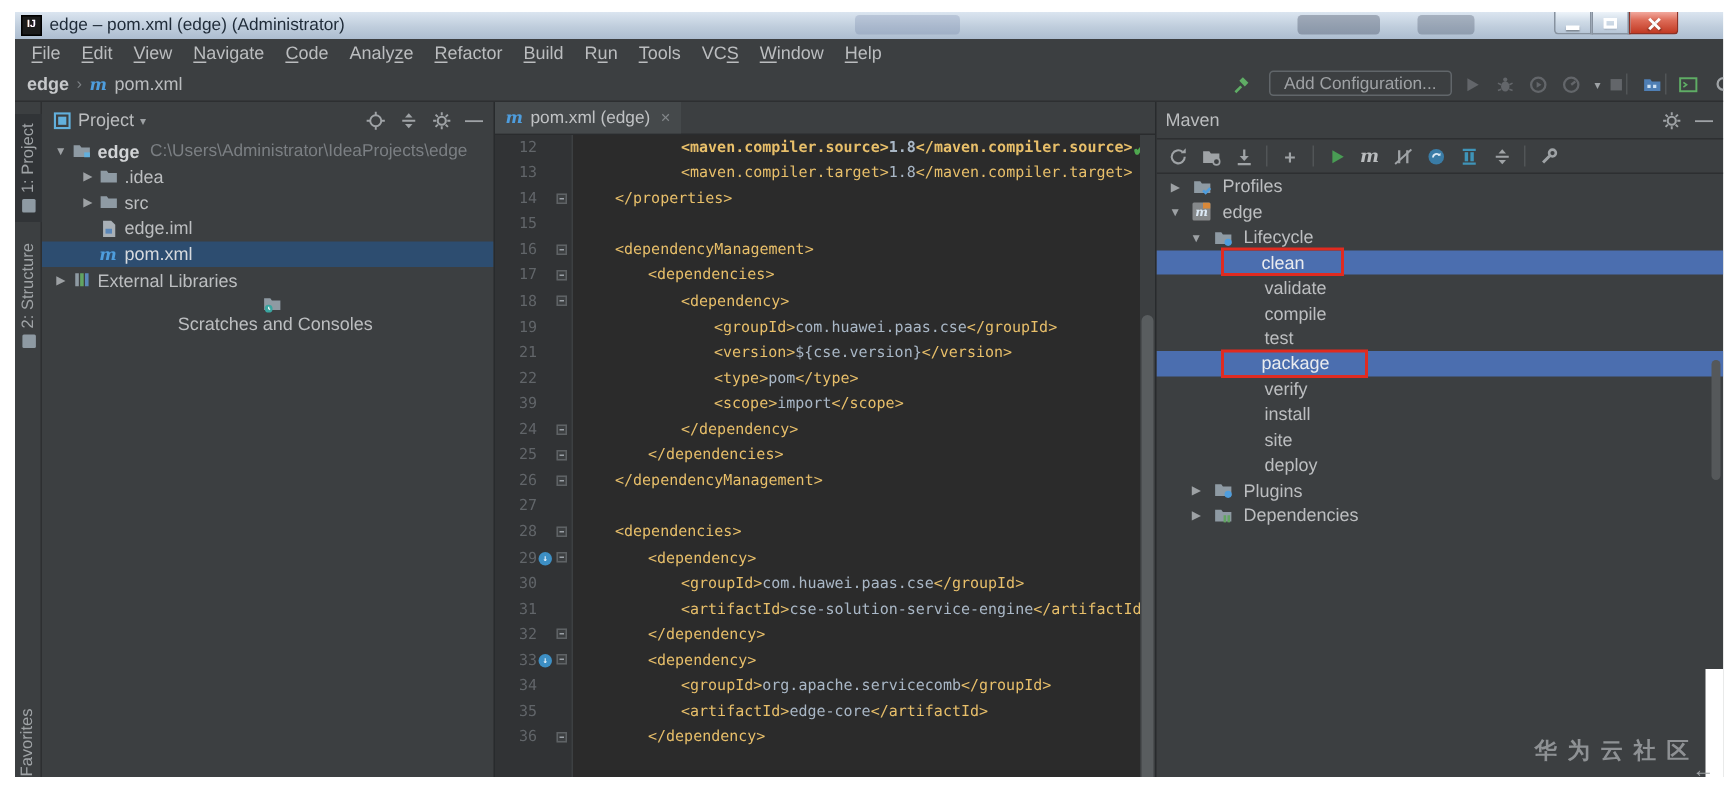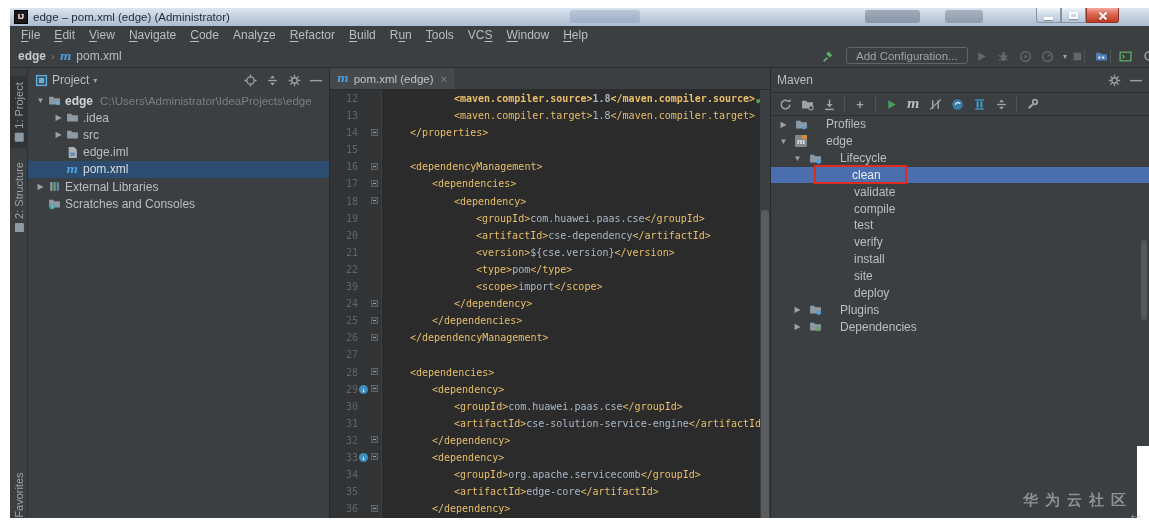--- a/index.html
+++ b/index.html
@@ -87,21 +87,21 @@
   #ed-sb-track{position:absolute;right:0;top:22px;width:10px;height:428px;background:#3c3f41;}
   #ed-sb-thumb{position:absolute;right:1px;top:120px;width:8px;height:330px;background:#595d5f;border-radius:4px;cursor:grab;}
   
   #maven-panel{position:absolute;left:770px;top:68px;width:379px;height:450px;background:#3c3f41;
     border-left:1px solid #282b2d;box-sizing:border-box;overflow:hidden;}
   #maven-toolbar{height:24px;border-top:1px solid #2d2f31;border-bottom:1px solid #2d2f31;
     display:flex;align-items:center;padding-left:4px;gap:2px;box-sizing:border-box;}
   .mtsep{width:1px;height:14px;background:#515557;margin:0 3px;}
   .mrow{height:16.85px;display:flex;align-items:center;font-size:12px;color:#bcbec0;white-space:nowrap;cursor:pointer;}
   .mrow .arrow{width:13px;text-align:center;font-size:8px;color:#9da1a4;flex:none;}
-  .rcontent{display:flex;align-items:center;gap:18px;height:15px;padding:0 4px;}
+  .rcontent{display:flex;align-items:center;gap:7px;height:15px;padding:0 4px;}
   .mrow.selected{background:#4b6eaf;color:#e9ebee;}
   .mrow.annotated .rcontent{border:2px solid #e02b20;padding:0 24px 0 4px;margin-left:-4px;}
   #watermark{position:absolute;right:16px;bottom:8px;color:#8e9194;font-size:15px;font-weight:bold;
     letter-spacing:7px;}
   #mv-sb-thumb{position:absolute;right:2px;top:172px;width:6px;height:80px;background:#55585a;border-radius:3px;}
   
   #bottom-strip{position:absolute;left:0;top:518px;width:1149px;height:12px;background:#fff;z-index:6;}
   #corner-white{position:absolute;left:1137px;top:446px;width:12px;height:72px;background:#fff;z-index:5;}
   #wm-arrow{position:absolute;left:1128px;top:505px;z-index:7;color:#9b9ea0;font-size:15px;}
   .mpico{position:relative;width:12px;height:12px;background:#85888a;border-radius:1px;display:inline-flex;
@@ -334,21 +334,21 @@
           <span class="arrow">▶</span>
           <span class="icn">
             <svg width="13" height="13" viewBox="0 0 12 12">
               <rect x="2" y="2" width="2.2" height="8" fill="#8e9aa3"></rect>
               <rect x="5" y="2" width="2.2" height="8" fill="#62a462"></rect>
               <rect x="8" y="2" width="2.2" height="8" fill="#5b87b8"></rect>
             </svg>
           </span>
           <span class="lbl">External Libraries</span>
         </div>
-        <div class="trow" style="padding-left: 6px;">
+        <div class="trow" style="padding-left: 6px; flex-direction: column;">
           <span class="arrow"></span>
           <span class="icn">
             <svg width="13" height="13" viewBox="0 0 12 12">
               <path d="M1 2.6h3.8l1 1.4H11v5.8H1z" fill="#8e9aa3"></path>
               <circle cx="3.8" cy="9" r="2.4" fill="#3aa5a0"></circle>
               <path d="M3.8 7.8V9l.9.6" stroke="#e8f5f4" fill="none" stroke-width=".8"></path>
             </svg>
           </span>
           <span class="lbl">Scratches and Consoles</span>
         </div>
@@ -366,21 +366,20 @@
     <div id="gutterbg"></div>
     <div id="code">
         <div class="cline"><span class="lnum">12</span><span class="codetxt" style="padding-left: 69px; font-weight: bold;"><span class="c-tag">&lt;maven.compiler.source&gt;</span><span class="c-val">1.8</span><span class="c-tag">&lt;/maven.compiler.source&gt;</span></span></div>
         <div class="cline"><span class="lnum">13</span><span class="codetxt" style="padding-left: 69px; text-align: right;"><span class="c-tag">&lt;maven.compiler.target&gt;</span><span class="c-val">1.8</span><span class="c-tag">&lt;/maven.compiler.target&gt;</span></span></div>
         <div class="cline"><span class="lnum">14</span><span class="fold"></span><span class="codetxt" style="padding-left: 25px;"><span class="c-tag">&lt;/properties&gt;</span></span></div>
         <div class="cline"><span class="lnum">15</span><span class="codetxt" style="padding-left: 3px;"></span></div>
         <div class="cline"><span class="lnum">16</span><span class="fold"></span><span class="codetxt" style="padding-left: 25px;"><span class="c-tag">&lt;dependencyManagement&gt;</span></span></div>
         <div class="cline"><span class="lnum">17</span><span class="fold"></span><span class="codetxt" style="padding-left: 47px;"><span class="c-tag">&lt;dependencies&gt;</span></span></div>
         <div class="cline"><span class="lnum">18</span><span class="fold"></span><span class="codetxt" style="padding-left: 69px;"><span class="c-tag">&lt;dependency&gt;</span></span></div>
         <div class="cline"><span class="lnum">19</span><span class="codetxt" style="padding-left: 91px;"><span class="c-tag">&lt;groupId&gt;</span><span class="c-val">com.huawei.paas.cse</span><span class="c-tag">&lt;/groupId&gt;</span></span></div>
-        <div class="cline"><span class="lnum">20</span><span class="codetxt" style="padding-left: 91px;"><span class="c-tag">&lt;artifactId&gt;</span><span class="c-val">cse-dependency</span><span class="c-tag">&lt;/artifactId&gt;</span></span></div>
         <div class="cline"><span class="lnum">21</span><span class="codetxt" style="padding-left: 91px;"><span class="c-tag">&lt;version&gt;</span><span class="c-val">${cse.version}</span><span class="c-tag">&lt;/version&gt;</span></span></div>
         <div class="cline"><span class="lnum">22</span><span class="codetxt" style="padding-left: 91px;"><span class="c-tag">&lt;type&gt;</span><span class="c-val">pom</span><span class="c-tag">&lt;/type&gt;</span></span></div>
         <div class="cline"><span class="lnum">39</span><span class="codetxt" style="padding-left: 91px;"><span class="c-tag">&lt;scope&gt;</span><span class="c-val">import</span><span class="c-tag">&lt;/scope&gt;</span></span></div>
         <div class="cline"><span class="lnum">24</span><span class="fold"></span><span class="codetxt" style="padding-left: 69px;"><span class="c-tag">&lt;/dependency&gt;</span></span></div>
         <div class="cline"><span class="lnum">25</span><span class="fold"></span><span class="codetxt" style="padding-left: 47px;"><span class="c-tag">&lt;/dependencies&gt;</span></span></div>
         <div class="cline"><span class="lnum">26</span><span class="fold"></span><span class="codetxt" style="padding-left: 25px;"><span class="c-tag">&lt;/dependencyManagement&gt;</span></span></div>
         <div class="cline"><span class="lnum">27</span><span class="codetxt" style="padding-left: 3px;"></span></div>
         <div class="cline"><span class="lnum">28</span><span class="fold"></span><span class="codetxt" style="padding-left: 25px;"><span class="c-tag">&lt;dependencies&gt;</span></span></div>
         <div class="cline"><span class="lnum">29</span><span class="mdep">↓</span><span class="fold"></span><span class="codetxt" style="padding-left: 47px;"><span class="c-tag">&lt;dependency&gt;</span></span></div>
         <div class="cline"><span class="lnum">30</span><span class="codetxt" style="padding-left: 69px;"><span class="c-tag">&lt;groupId&gt;</span><span class="c-val">com.huawei.paas.cse</span><span class="c-tag">&lt;/groupId&gt;</span></span></div>
@@ -559,20 +558,27 @@
             <span>compile</span>
           </span>
         </div>
         <div class="mrow" style="padding-left: 34px;">
           <span class="arrow"></span>
           <span class="rcontent">
             <span class="icn"></span>
             <span>test</span>
           </span>
         </div>
+        <div class="mrow selected annotated" style="padding-left: 34px;">
+          <span class="arrow"></span>
+          <span class="rcontent" style="border-color: rgb(224, 43, 32);">
+            <span class="icn"></span>
+            <span>package</span>
+          </span>
+        </div>
         <div class="mrow" style="padding-left: 34px;">
           <span class="arrow"></span>
           <span class="rcontent">
             <span class="icn"></span>
             <span>verify</span>
           </span>
         </div>
         <div class="mrow" style="padding-left: 34px;">
           <span class="arrow"></span>
           <span class="rcontent">

